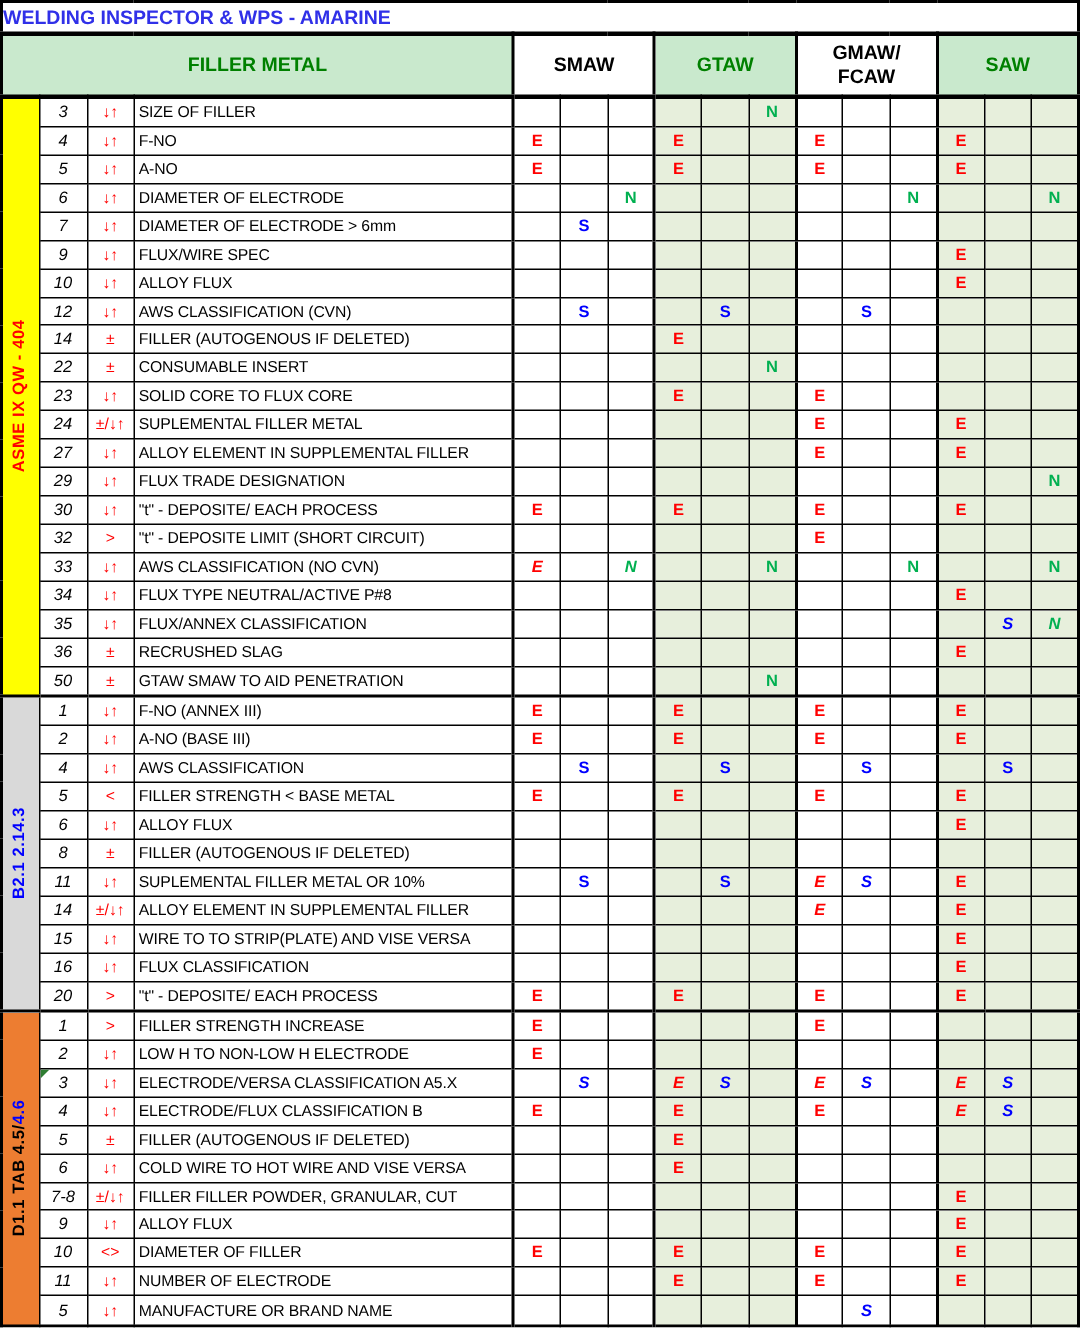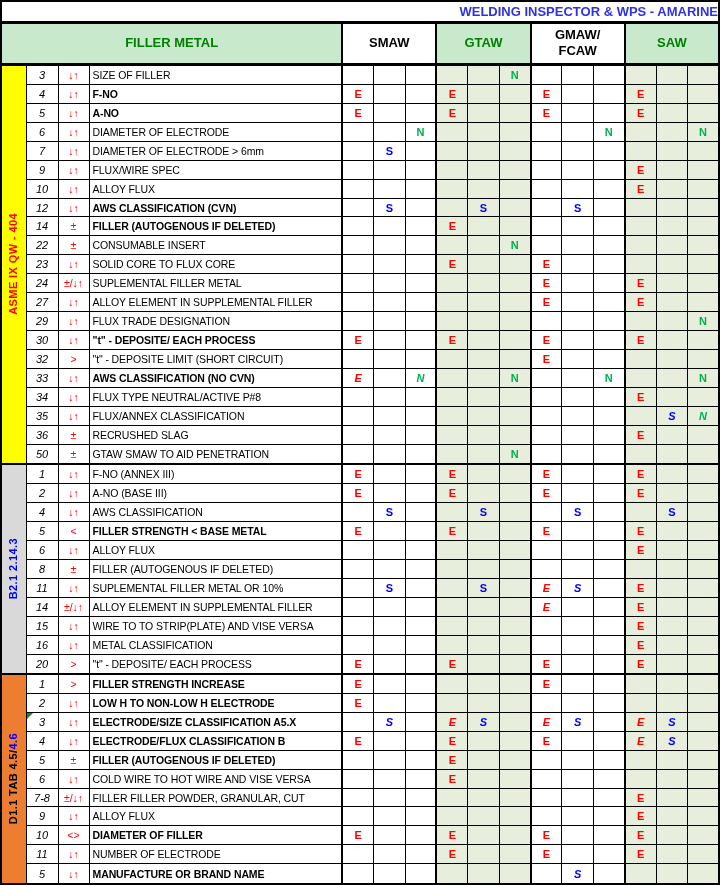--- a/index.html
+++ b/index.html
@@ -1,36 +1,36 @@
 <!DOCTYPE html>
 <html style="--hdr-green: #C9E9CD; --body-green: #E7EFDC;"><head>
 <meta charset="utf-8">
 <style>
   html,body{margin:0;padding:0;background:#ffffff;}
   .wrap{width:720px;height:885px;box-sizing:border-box;}
   table.grid{width:720px;height:885px;border-collapse:collapse;table-layout:fixed;
     font-family:"Liberation Sans",sans-serif;border:2px solid #000;}
   td{border:1px solid #000;padding:0;overflow:hidden;white-space:nowrap;vertical-align:middle;box-sizing:border-box;}
-  tr.title-row td{height:21px;text-align:right;font-weight:700;font-size:13px;
+  tr.title-row td{height:21px;text-align:left;font-weight:700;font-size:13px;
     border-bottom:3px solid #000;background:#ffffff;}
   tr.head-row td{height:42px;text-align:center;font-weight:700;font-size:13px;
     border-bottom:3px solid #000;line-height:1.25;white-space:pre-line;}
   .hgreen{background:var(--hdr-green);}
   .hwhite{background:#ffffff;color:#000;}
   .bl{border-left:2.5px solid #000;}
   .st td, td.st{border-top:2.5px solid #000;}
   td.sec{text-align:center;padding:0;}
   .vlabel{writing-mode:vertical-rl;transform:rotate(180deg);font-weight:700;font-size:11px;
     letter-spacing:.4px;margin:0 auto;line-height:1;}
   td.num{font-style:italic;font-size:11px;text-align:center;color:#000;position:relative;}
   td.num.note::before{content:"";position:absolute;top:0;left:0;
     border-top:6px solid #2E7D32;border-right:6px solid transparent;}
   td.sym{color:#FF0000;font-size:10.5px;text-align:center;}
   td.desc{text-align:left;padding-left:3px;font-size:10.5px;letter-spacing:-0.1px;}
-  td.desc.b{font-weight:700;}
+  td.desc.b{font-weight:400;}
   td.mk{text-align:center;font-size:11px;font-weight:700;}
   td.mk.g{background:var(--body-green);}
   .it{font-style:italic;}
 </style>
 </head>
 <body>
 
 <div class="wrap">
   <table class="grid" id="grid">
     <colgroup>
@@ -575,21 +575,21 @@
           <td class="mk bl"></td>
           <td class="mk"></td>
           <td class="mk"></td>
           <td class="mk g bl" style="color: rgb(255, 0, 0);">E</td>
           <td class="mk g"></td>
           <td class="mk g"></td>
         </tr>
         <tr>
           <td class="num">16</td>
           <td class="sym" style="color: rgb(255, 0, 0);">↓↑</td>
-          <td class="desc">METAL CLASSIFICATION</td>
+          <td class="desc">FLUX CLASSIFICATION</td>
           <td class="mk bl"></td>
           <td class="mk"></td>
           <td class="mk"></td>
           <td class="mk g bl"></td>
           <td class="mk g"></td>
           <td class="mk g"></td>
           <td class="mk bl"></td>
           <td class="mk"></td>
           <td class="mk"></td>
           <td class="mk g bl" style="color: rgb(255, 0, 0);">E</td>
@@ -646,21 +646,21 @@
           <td class="mk bl"></td>
           <td class="mk"></td>
           <td class="mk"></td>
           <td class="mk g bl"></td>
           <td class="mk g"></td>
           <td class="mk g"></td>
         </tr>
         <tr>
           <td class="num note">3</td>
           <td class="sym" style="color: rgb(255, 0, 0);">↓↑</td>
-          <td class="desc b">ELECTRODE/SIZE CLASSIFICATION A5.X</td>
+          <td class="desc b">ELECTRODE/VERSA CLASSIFICATION A5.X</td>
           <td class="mk bl"></td>
           <td class="mk it" style="color: rgb(0, 0, 255);">S</td>
           <td class="mk"></td>
           <td class="mk g bl it" style="color: rgb(255, 0, 0);">E</td>
           <td class="mk g it" style="color: rgb(0, 0, 255);">S</td>
           <td class="mk g"></td>
           <td class="mk bl it" style="color: rgb(255, 0, 0);">E</td>
           <td class="mk it" style="color: rgb(0, 0, 255);">S</td>
           <td class="mk"></td>
           <td class="mk g bl it" style="color: rgb(255, 0, 0);">E</td>

